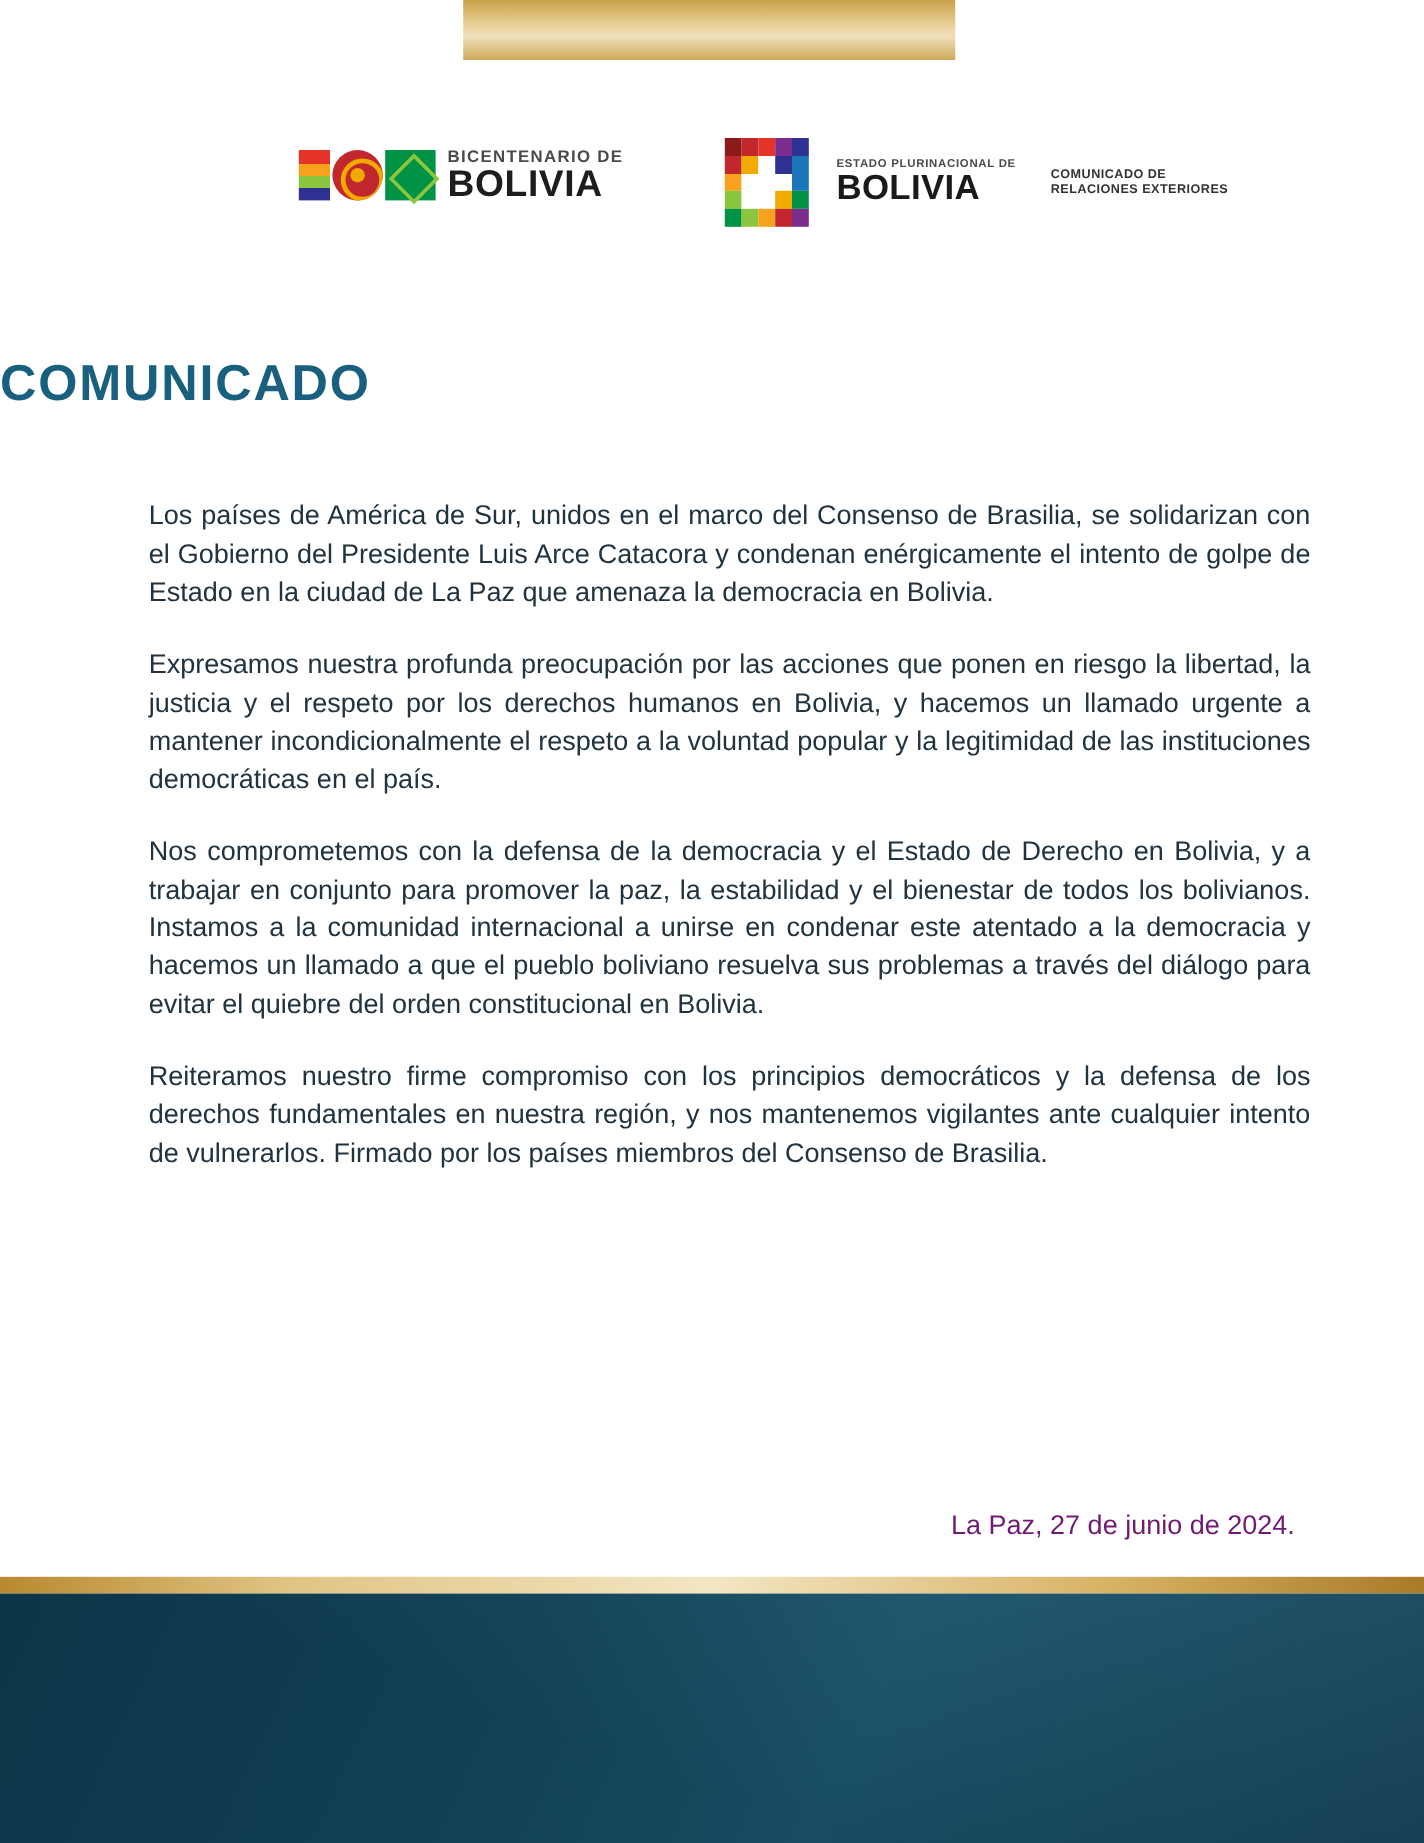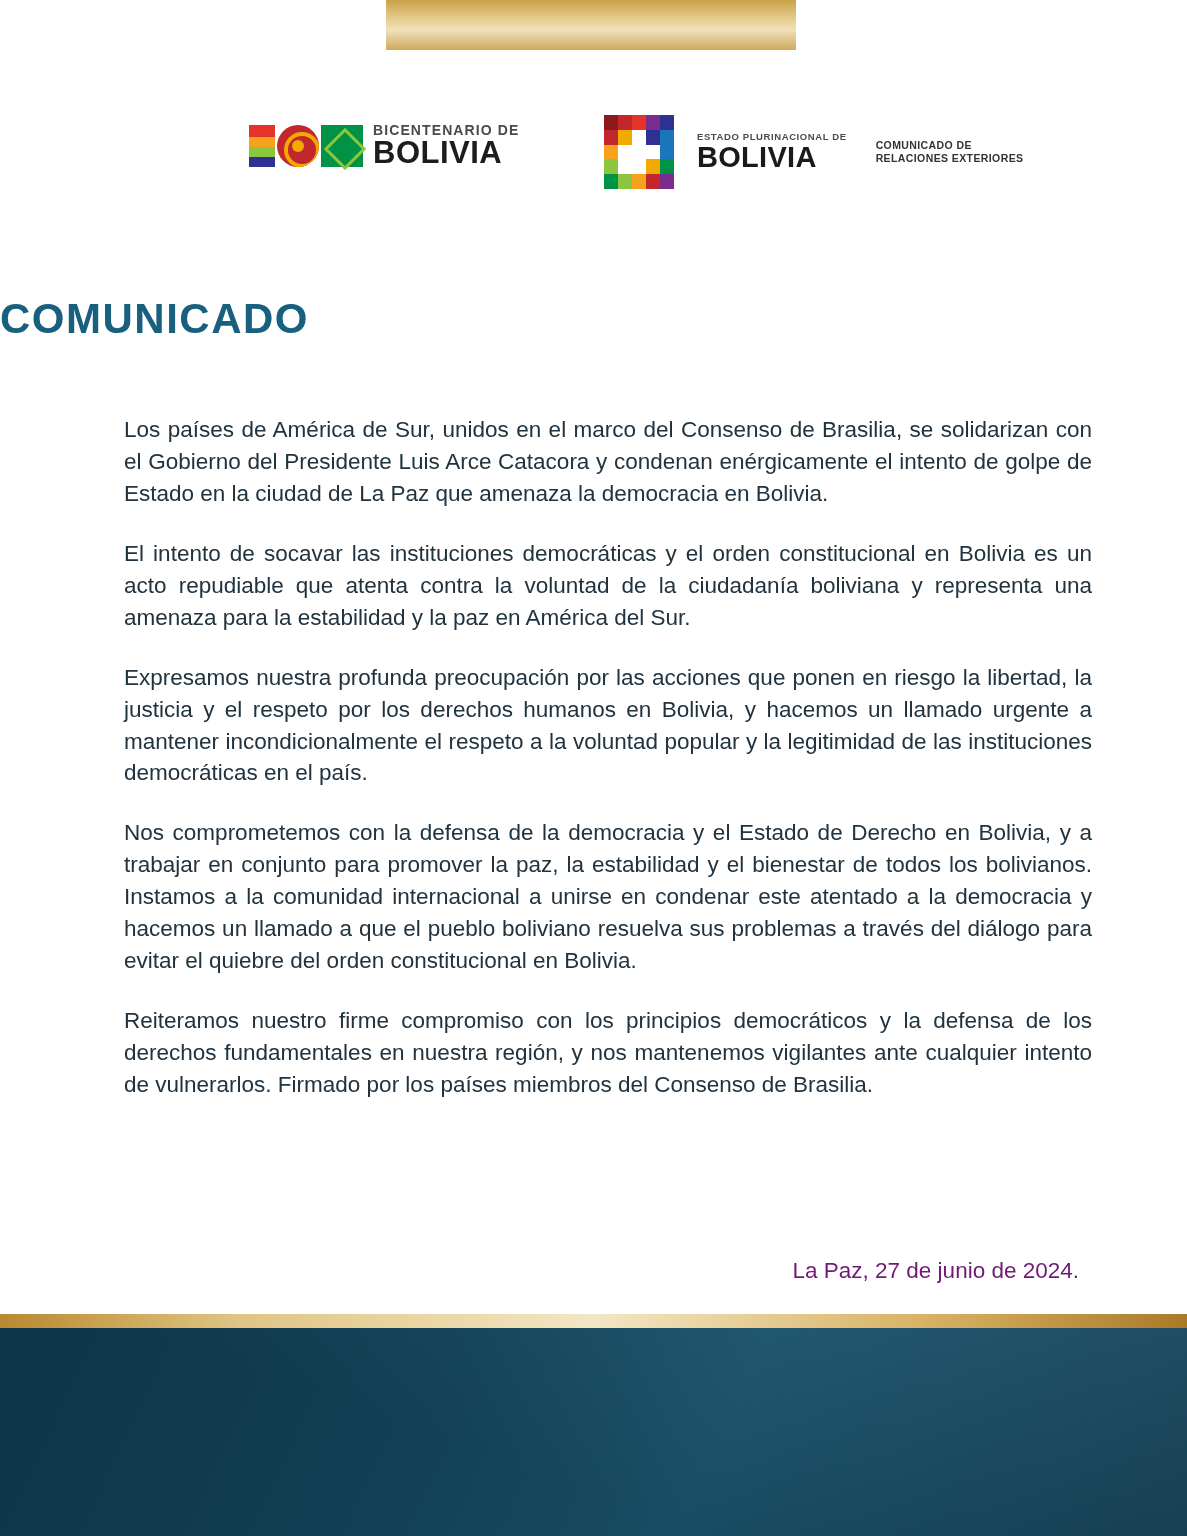--- a/index.html
+++ b/index.html
@@ -264,21 +264,20 @@
       <div>RELACIONES EXTERIORES</div>
     </div>
   </div>
 
 </div>
 
 <div class="doc-title">COMUNICADO</div>
 
 <div class="content">
   <p>Los países de América de Sur, unidos en el marco del Consenso de Brasilia, se solidarizan con el Gobierno del Presidente Luis Arce Catacora y condenan enérgicamente el intento de golpe de Estado en la ciudad de La Paz que amenaza la democracia en Bolivia.</p>
-  <p>El intento de socavar las instituciones democráticas y el orden constitucional en Bolivia es un acto repudiable que atenta contra la voluntad de la ciudadanía boliviana y representa una amenaza para la estabilidad y la paz en América del Sur.</p>
   <p>Expresamos nuestra profunda preocupación por las acciones que ponen en riesgo la libertad, la justicia y el respeto por los derechos humanos en Bolivia, y hacemos un llamado urgente a mantener incondicionalmente el respeto a la voluntad popular y la legitimidad de las instituciones democráticas en el país.</p>
   <p>Nos comprometemos con la defensa de la democracia y el Estado de Derecho en Bolivia, y a trabajar en conjunto para promover la paz, la estabilidad y el bienestar de todos los bolivianos. Instamos a la comunidad internacional a unirse en condenar este atentado a la democracia y hacemos un llamado a que el pueblo boliviano resuelva sus problemas a través del diálogo para evitar el quiebre del orden constitucional en Bolivia.</p>
   <p>Reiteramos nuestro firme compromiso con los principios democráticos y la defensa de los derechos fundamentales en nuestra región, y nos mantenemos vigilantes ante cualquier intento de vulnerarlos. Firmado por los países miembros del Consenso de Brasilia.</p>
 </div>
 
 <div class="signature">La Paz, 27 de junio de 2024.</div>
 
 <div class="bottom-gold"></div>
 <div class="bottom-band"></div>
 

